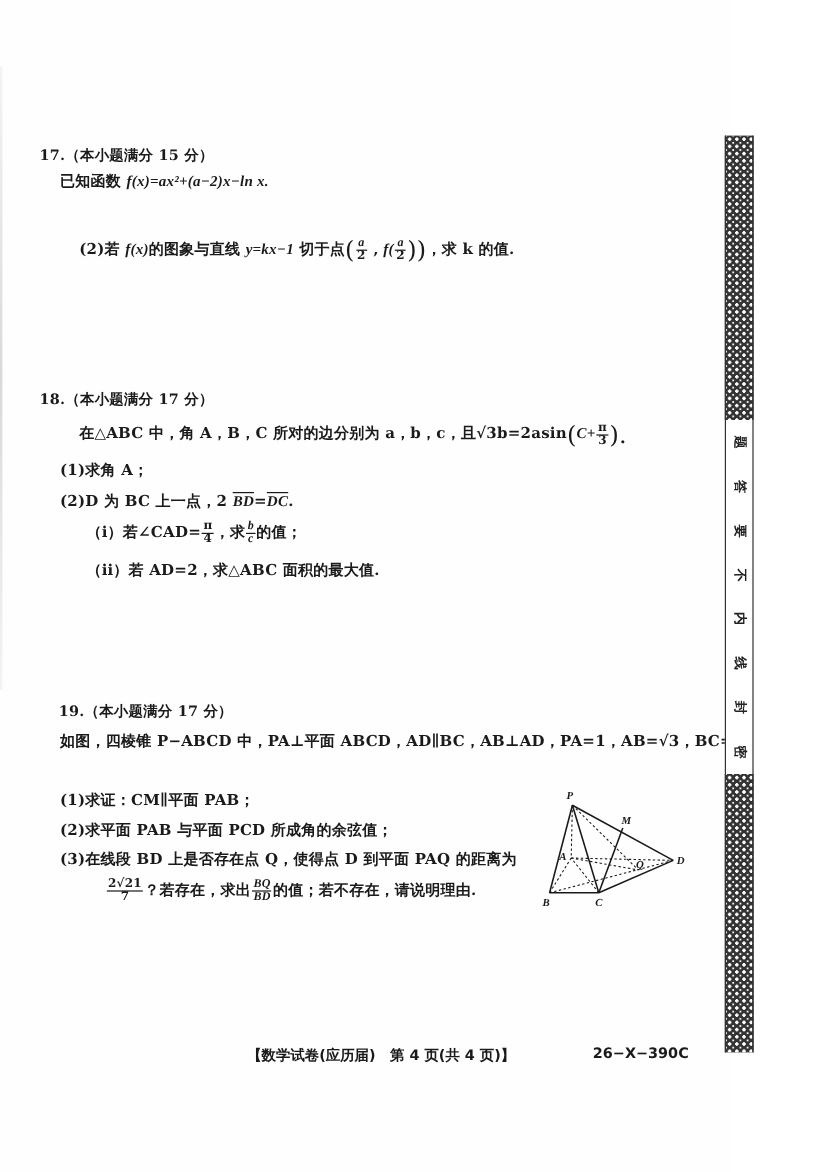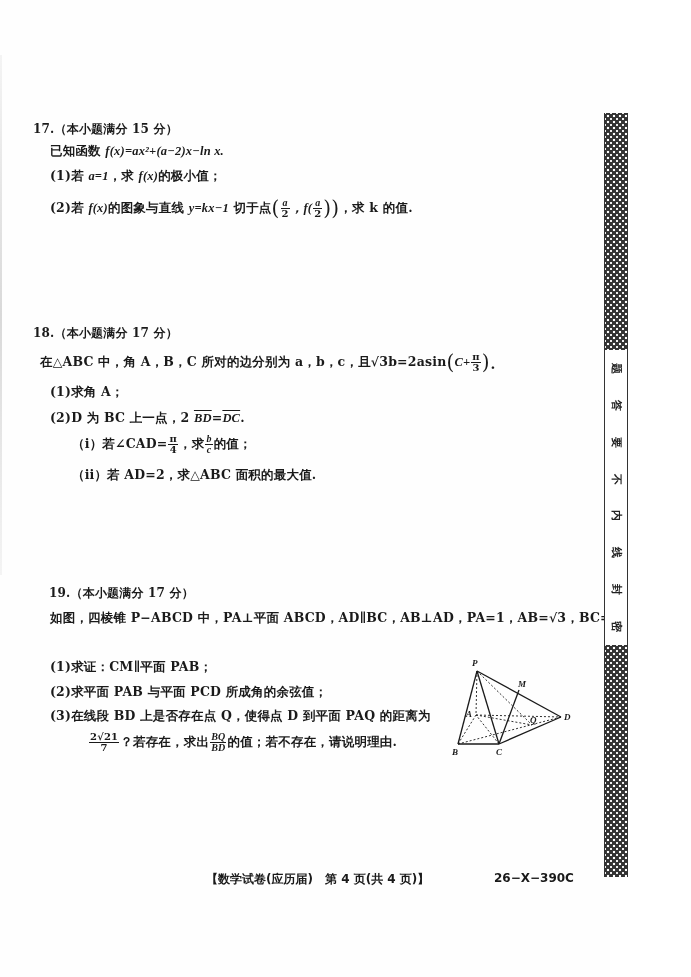--- a/index.html
+++ b/index.html
@@ -24,29 +24,26 @@
 </head>
 <body>
 
 <div class="page">
   <div class="edge"></div>
 
   <div class="line qhead" style="left:33px;top:121px;">17.（本小题满分 15 分）</div>
   <div class="line" style="left:50px;top:143px;">
     <span>已知函数 </span><i>f(x)=ax²+(a−2)x−ln x.</i>
   </div>
-  <div class="line" style="left:50px;top:168px;">
-    <span>(1)若 </span><i>a=1</i><span>，求 </span><i>f(x)</i><span>的极小值；</span>
-  </div>
-  <div class="line" style="left:50px;top:196px;">
+  <div class="line" style="left:66px;top:196px;">
     <span>(2)若 </span><i>f(x)</i><span>的图象与直线 </span><i>y=kx−1</i><span> 切于点</span><span class="big">(</span><span class="frac"><i class="n">a</i><span class="d">2</span></span><i>，f(</i><span class="frac"><i class="n">a</i><span class="d">2</span></span><span class="big">))</span><span>，求 k 的值.</span>
   </div>
 
   <div class="line qhead" style="left:33px;top:325px;">18.（本小题满分 17 分）</div>
-  <div class="line" style="left:40px;top:350px;">
+  <div class="line" style="left:66px;top:350px;">
     <span>在△ABC 中，角 A，B，C 所对的边分别为 a，b，c，且√3b=2asin</span><span class="big">(</span><i>C+</i><span class="frac"><span class="n">π</span><span class="d">3</span></span><span class="big">).</span>
   </div>
   <div class="line" style="left:50px;top:384px;">(1)求角 A；</div>
   <div class="line" style="left:50px;top:410px;">
     <span>(2)D 为 BC 上一点，2 </span><i class="vec">BD</i><span>=</span><i class="vec">DC</i><span>.</span>
   </div>
   <div class="line" style="left:72px;top:434px;">
     <span>（ⅰ）若∠CAD=</span><span class="frac"><span class="n">π</span><span class="d">4</span></span><span>，求</span><span class="frac"><i class="n">b</i><i class="d">c</i></span><span>的值；</span>
   </div>
   <div class="line" style="left:72px;top:467px;">（ⅱ）若 AD=2，求△ABC 面积的最大值.</div>

